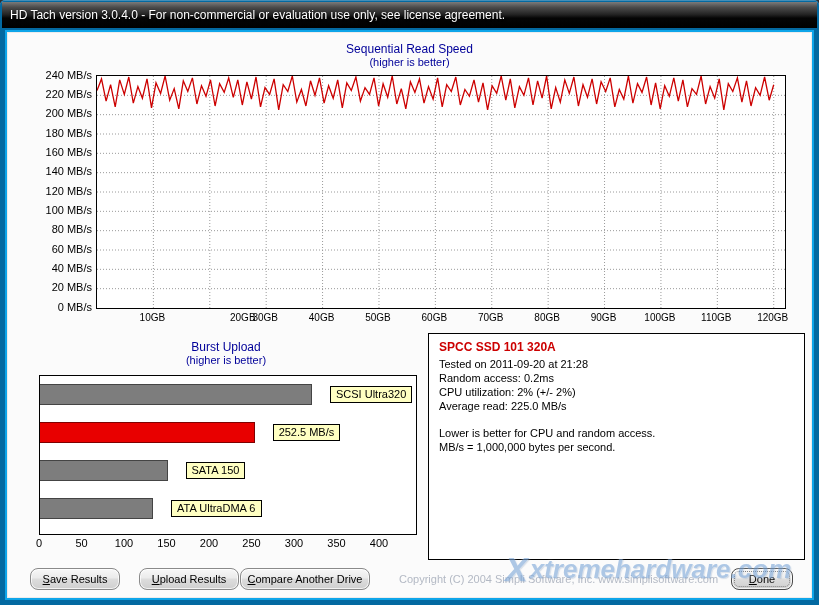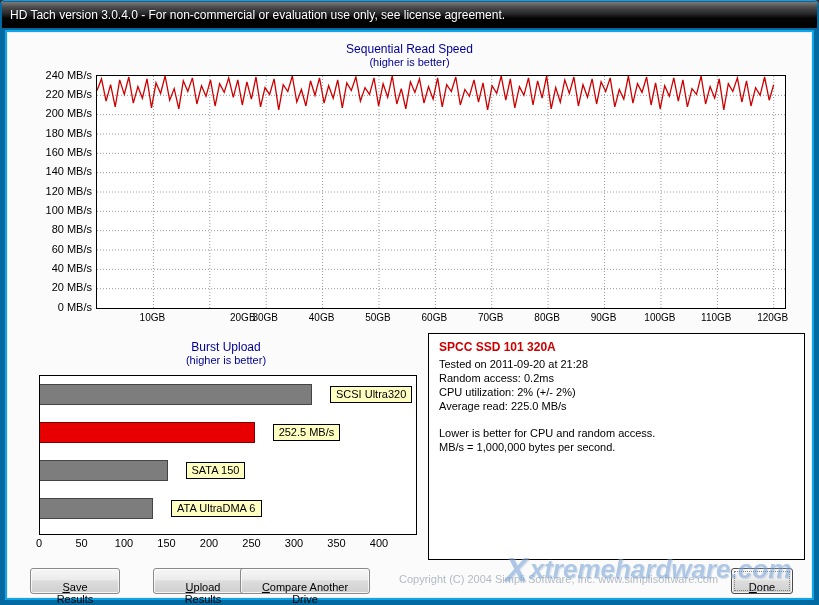--- a/index.html
+++ b/index.html
@@ -23,23 +23,23 @@
   .burst-plot{position:absolute;left:32px;top:343px;width:376px;height:158px;border:1px solid #000;background:#fff;}
   .bar{position:absolute;left:0;height:21px;border:1px solid rgba(0,0,0,.45);border-left:none;box-sizing:border-box;}
   .barlab{position:absolute;background:var(--label-yellow);border:1px solid #000;font-size:11px;
           height:15px;line-height:15px;padding:0 5px;white-space:nowrap;}
   .bxlab{position:absolute;top:505px;width:30px;text-align:center;font-size:11px;color:#000;}
   .info{position:absolute;left:421px;top:301px;width:377px;height:227px;border:1px solid #000;background:#fff;
         box-sizing:border-box;padding:6px 10px;}
   .drive{color:var(--drive-name-red);font-weight:bold;font-size:12px;margin-bottom:3px;}
   .iline{font-size:11px;line-height:14px;color:#000;}
   .igap{height:13px;}
-  .btn{position:absolute;top:536px;height:22px;font-family:inherit;font-size:11px;color:#000;padding:12px;
+  .btn{position:absolute;top:536px;height:22px;font-family:inherit;font-size:11px;color:#000;padding:4px;
        background:linear-gradient(#f7f7f7,#ebebeb 45%,#dddddd 50%,#cfcfcf);
-       border:1px solid #8a8a8a;border-radius:3px;box-shadow:inset 0 0 0 1px rgba(255,255,255,.75);cursor:pointer;}
+       border:1px solid #8a8a8a;border-radius:8px;box-shadow:inset 0 0 0 1px rgba(255,255,255,.75);cursor:pointer;}
   .btn.done{border-color:#4a4a4a;outline:1px dotted #808080;outline-offset:-4px;}
   .btn-label{display:block;text-align:center;width:100%;}
   .btn-label::first-letter{text-decoration:underline;}
   .copyright{position:absolute;left:392px;top:541px;font-size:11px;color:var(--copyright-gray);white-space:nowrap;}
   .watermark{position:absolute;left:498px;top:518px;font-size:26px;font-weight:bold;font-style:italic;
              color:var(--watermark-blue);opacity:.6;white-space:nowrap;pointer-events:none;
              text-shadow:0 0 3px rgba(255,255,255,.85),1px 1px 1px rgba(60,100,150,.45);}
   .wm-x{font-size:34px;margin-right:2px;vertical-align:-3px;}
 </style>
 </head>
@@ -143,21 +143,21 @@
       <div class="iline">CPU utilization: 2% (+/- 2%)</div>
       <div class="iline">Average read: 225.0 MB/s</div>
       <div class="igap"></div>
       <div class="iline">Lower is better for CPU and random access.</div>
       <div class="iline">MB/s = 1,000,000 bytes per second.</div>
     </div>
 
     <button class="btn" style="left:23px;width:90px;">
       <span class="btn-label">Save Results</span>
     </button>
-    <button class="btn" style="left:146px;width:100px;">
+    <button class="btn" style="left:132px;width:100px;">
       <span class="btn-label">Upload Results</span>
     </button>
     <button class="btn" style="left:233px;width:130px;">
       <span class="btn-label">Compare Another Drive</span>
     </button>
     <button class="btn done" style="left:724px;width:62px;">
       <span class="btn-label">Done</span>
     </button>
 
     <div class="copyright">Copyright (C) 2004 Simpli Software, Inc. www.simplisoftware.com</div>

